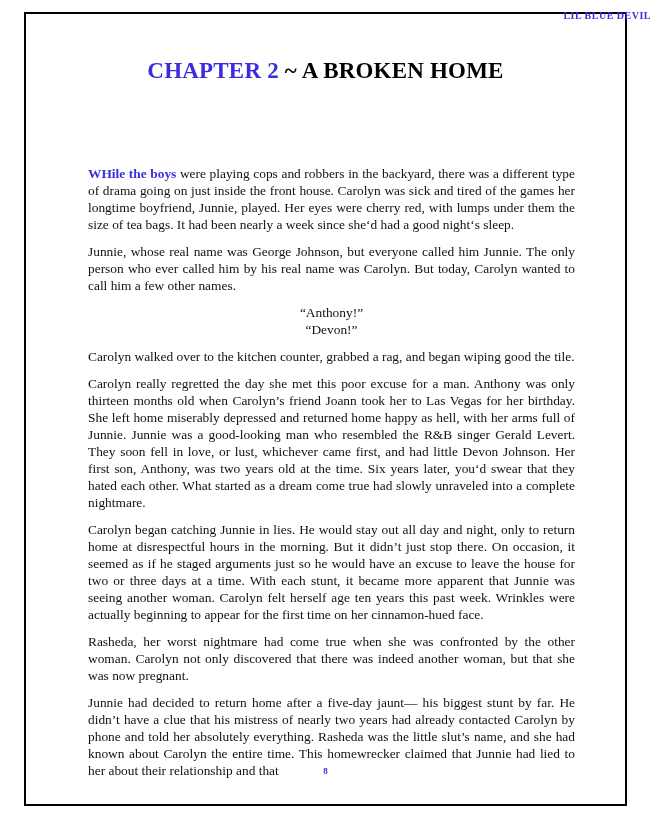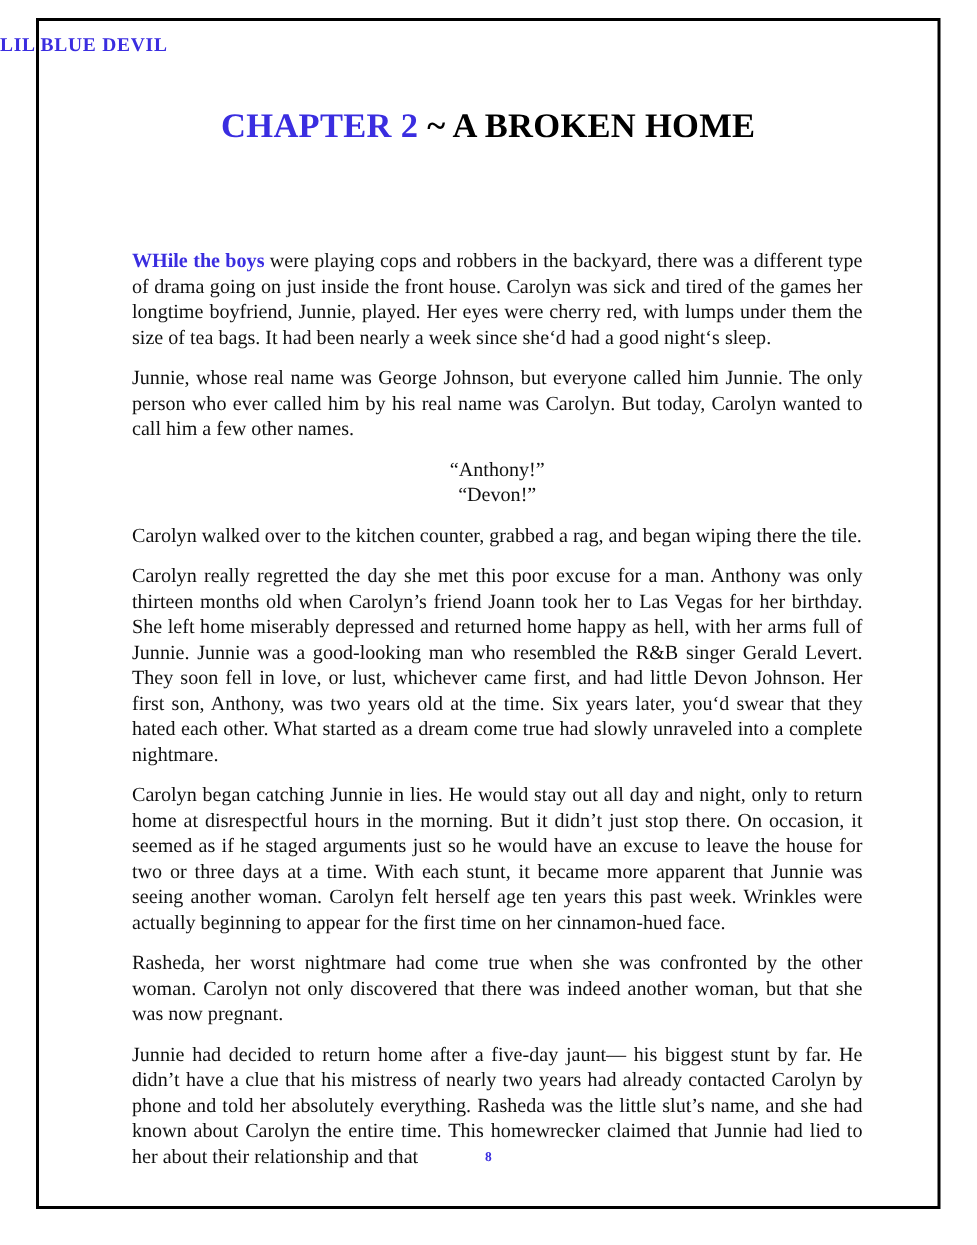--- a/index.html
+++ b/index.html
@@ -8,29 +8,28 @@
   .sheet {
     position:relative; width:651px; height:830px;
     background:var(--paper); overflow:hidden;
     font-family:"Liberation Serif", serif; color:var(--ink);
   }
   .page-frame {
     position:absolute; left:24px; top:12px; width:603px; height:794px;
     border:2px solid var(--frame);
   }
   .running-header {
-    position:absolute; top:22px; left:0; right:0;
-    text-align:left; font-size:13px; font-weight:700;
+    position:absolute; top:10px; left:0; right:0;
+    text-align:right; font-size:10px; font-weight:700;
     letter-spacing:0.5px; color:var(--accent);
   }
   .chapter-heading {
     position:absolute; top:58px; left:0; right:0;
     text-align:center; font-size:23px; font-weight:700; color:#000;
     letter-spacing:0.2px;
-    margin-top:13px;
   }
   .chapter-number { color:var(--accent); }
   .body-copy {
     position:absolute; left:77px; top:165px; width:498px;
     font-size:13.4px; line-height:17px; text-align:justify;
   }
   .body-copy p { margin:0 0 10px 11px; }
   .lead-in { color:var(--accent); font-weight:700; }
   .dialogue { white-space:pre-line; text-align:center; }
   .page-number {
@@ -49,21 +48,21 @@
 
   <div class="chapter-heading">
     <span class="chapter-number">CHAPTER 2</span><span> ~ A BROKEN HOME</span>
   </div>
 
   <div class="body-copy">
     <p><span class="lead-in">WHile the boys</span><span> were playing cops and robbers in the backyard, there was a different type of drama going on just inside the front house. Carolyn was sick and tired of the games her longtime boyfriend, Junnie, played. Her eyes were cherry red, with lumps under them the size of tea bags. It had been nearly a week since she‘d had a good night‘s sleep.</span></p>
     <p>Junnie, whose real name was George Johnson, but everyone called him Junnie. The only person who ever called him by his real name was Carolyn. But today, Carolyn wanted to call him a few other names.</p>
     <p class="dialogue">“Anthony!”
 “Devon!”</p>
-    <p>Carolyn walked over to the kitchen counter, grabbed a rag, and began wiping there the tile.</p>
+    <p>Carolyn walked over to the kitchen counter, grabbed a rag, and began wiping good the tile.</p>
     <p>Carolyn really regretted the day she met this poor excuse for a man. Anthony was only thirteen months old when Carolyn’s friend Joann took her to Las Vegas for her birthday. She left home miserably depressed and returned home happy as hell, with her arms full of Junnie. Junnie was a good-looking man who resembled the R&amp;B singer Gerald Levert. They soon fell in love, or lust, whichever came first, and had little Devon Johnson. Her first son, Anthony, was two years old at the time. Six years later, you‘d swear that they hated each other. What started as a dream come true had slowly unraveled into a complete nightmare.</p>
     <p>Carolyn began catching Junnie in lies. He would stay out all day and night, only to return home at disrespectful hours in the morning. But it didn’t just stop there. On occasion, it seemed as if he staged arguments just so he would have an excuse to leave the house for two or three days at a time. With each stunt, it became more apparent that Junnie was seeing another woman. Carolyn felt herself age ten years this past week. Wrinkles were actually beginning to appear for the first time on her cinnamon-hued face.</p>
     <p>Rasheda, her worst nightmare had come true when she was confronted by the other woman. Carolyn not only discovered that there was indeed another woman, but that she was now pregnant.</p>
     <p>Junnie had decided to return home after a five-day jaunt— his biggest stunt by far. He didn’t have a clue that his mistress of nearly two years had already contacted Carolyn by phone and told her absolutely everything. Rasheda was the little slut’s name, and she had known about Carolyn the entire time. This homewrecker claimed that Junnie had lied to her about their relationship and that</p>
   </div>
 
   <div class="page-number">8</div>
 
 </div>
 

